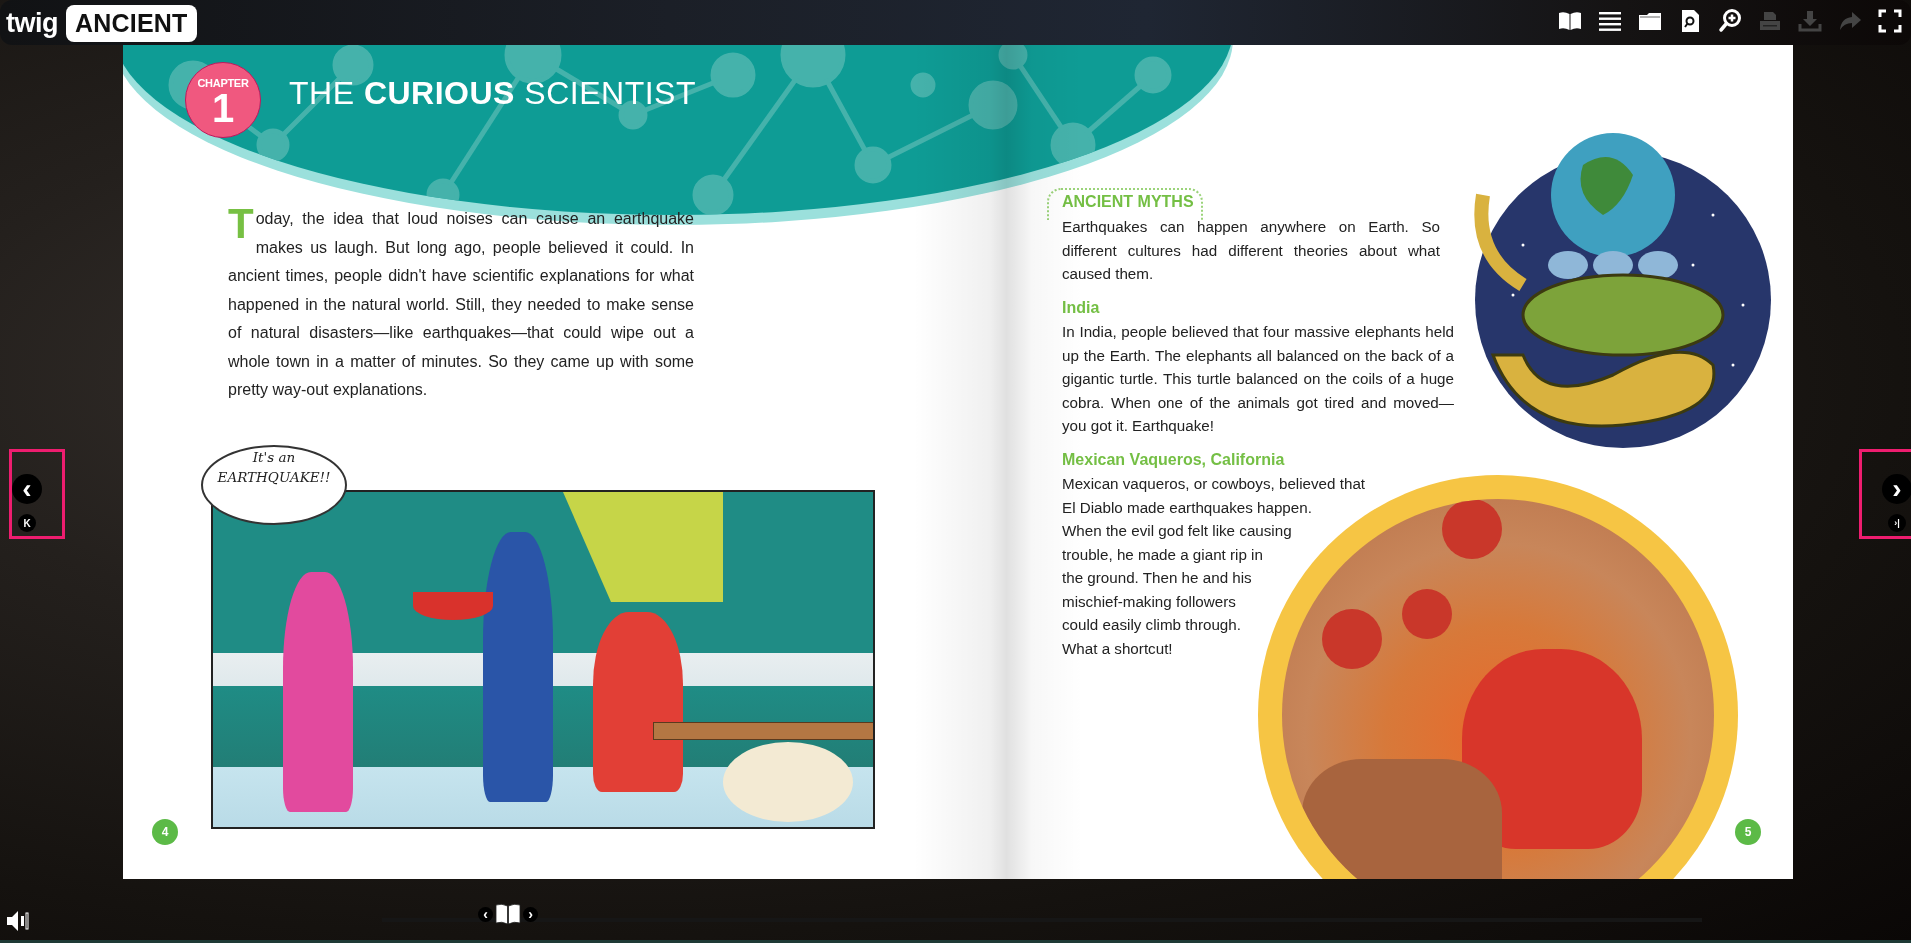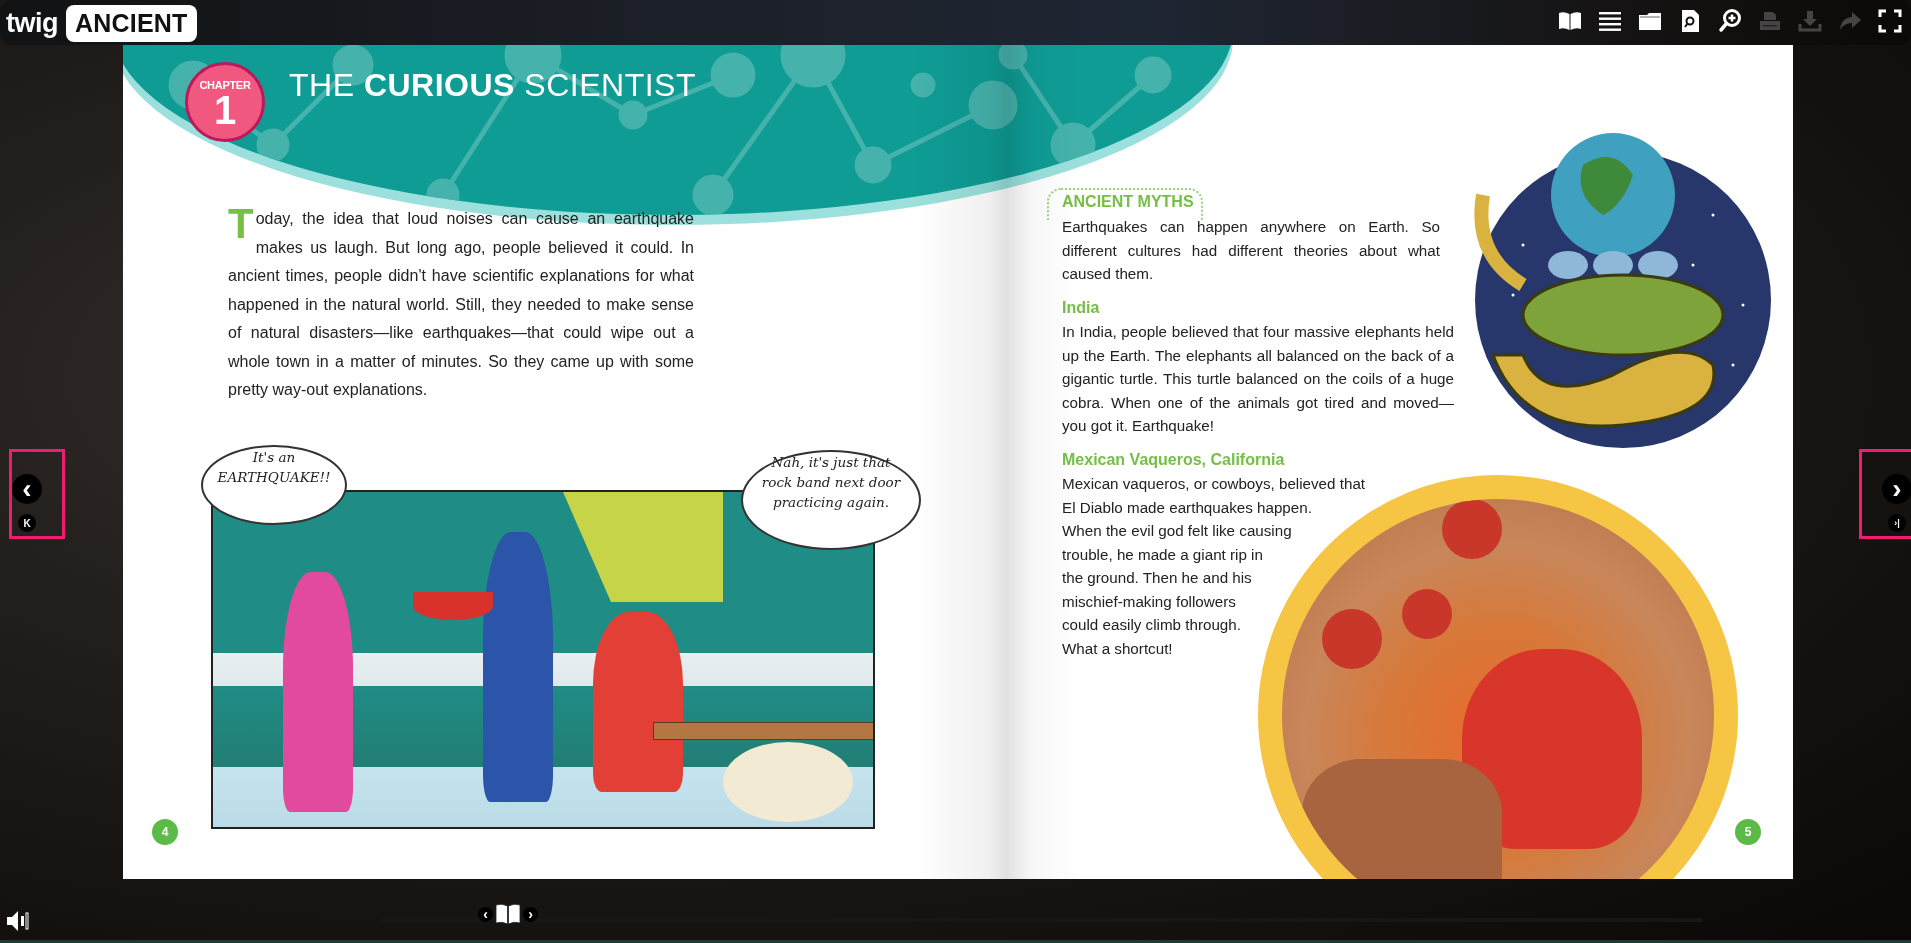--- a/index.html
+++ b/index.html
@@ -14,25 +14,25 @@
   .tools{position:absolute;right:6px;top:6px;display:flex;gap:10px;}
   .tool{width:30px;height:30px;display:flex;align-items:center;justify-content:center;cursor:pointer;}
   .tool svg{width:26px;height:26px;}
 
   .book{position:absolute;left:123px;top:45px;width:1670px;height:834px;background:#fff;overflow:hidden;}
   .spine{position:absolute;left:790px;top:0;width:170px;height:100%;
     background:linear-gradient(90deg,rgba(0,0,0,0) 0%,rgba(0,0,0,0.06) 45%,rgba(0,0,0,0.12) 55%,rgba(0,0,0,0.03) 70%,rgba(0,0,0,0) 100%);pointer-events:none;}
   .banner{position:absolute;left:-10px;top:-320px;width:1120px;height:490px;border-radius:0 0 50% 50% / 0 0 38% 38%;
     background:#0e9c95;box-shadow:0 10px 0 #9be0dc;overflow:hidden;}
   .banner .dots{position:absolute;inset:0;}
-  .chap-badge{position:absolute;left:62px;top:17px;width:74px;height:74px;border-radius:50%;background:#f0587f;border:3px solid #be185d;
+  .chap-badge{position:absolute;left:62px;top:17px;width:74px;height:74px;border-radius:50%;background:#f0587f;border:1px solid #be185d;
     color:#fff;text-align:center;}
   .chap-badge .c1{font-size:11px;font-weight:bold;margin-top:14px;letter-spacing:-0.3px;}
   .chap-badge .c2{font-size:40px;font-weight:bold;line-height:38px;}
-  .chap-title{position:absolute;left:166px;top:22px;color:#fff;font-size:32px;letter-spacing:0.5px;}
+  .chap-title{position:absolute;left:166px;top:30px;color:#fff;font-size:32px;letter-spacing:0.5px;}
   .chap-title b{font-weight:bold;}
 
   .intro{position:absolute;left:105px;top:160px;width:466px;font-size:16px;line-height:28.5px;color:#222;text-align:justify;}
   .dropcap{color:#77c043;font-size:42px;font-weight:bold;float:left;line-height:34px;margin-right:2px;margin-top:2px;}
 
   .comic{position:absolute;left:88px;top:405px;width:700px;height:390px;}
   .panel{position:absolute;left:0;top:40px;width:660px;height:335px;border:2px solid #222;
     background:linear-gradient(180deg,#1f8c85 0%,#1f8c85 48%,#e9eef0 48%,#dfe9ec 58%,#1f8c85 58%,#227e76 82%,#c6e4ee 82%,#b9dbe7 100%);overflow:hidden;}
   .panel .crack{position:absolute;left:350px;top:0;width:160px;height:110px;background:#c6d548;clip-path:polygon(0 0,100% 0,100% 100%,30% 100%);}
   .fig{position:absolute;border-radius:40% 40% 10% 10%;}
@@ -180,27 +180,20 @@
       <div class="table"></div>
       <div class="fig" style="left:510px;top:250px;width:130px;height:80px;background:#f3ead3;border-radius:50%;"></div>
       <div class="fig" style="left:200px;top:100px;width:80px;height:28px;background:#d9322c;border-radius:0 0 50% 50%;"></div>
     </div>
     <div class="bubble" style="left:-10px;top:-5px;width:142px;height:76px;">
       <div>
           <div>It's an</div>
           <div>EARTHQUAKE!!</div>
         </div>
     </div>
-    <div class="bubble" style="left:530px;top:0px;width:176px;height:96px;">
-      <div>
-          <div>Nah, it's just that</div>
-          <div>rock band next door</div>
-          <div>practicing again.</div>
-        </div>
-    </div>
   </div>
 
   <div class="pagenum" style="left:29px;top:774px;">4</div>
 
   <div class="am-box"></div>
   <div class="rt-head" style="top:148px;">ANCIENT MYTHS</div>
   <div class="rt" style="top:170px;width:378px;">Earthquakes can happen anywhere on Earth. So different cultures had different theories about what caused them.</div>
 
   <div class="rt-head" style="top:254px;">India</div>
   <div class="rt" style="top:275px;width:392px;">In India, people believed that four massive elephants held up the Earth. The elephants all balanced on the back of a gigantic turtle. This turtle balanced on the coils of a huge cobra. When one of the animals got tired and moved—you got it. Earthquake!</div>

